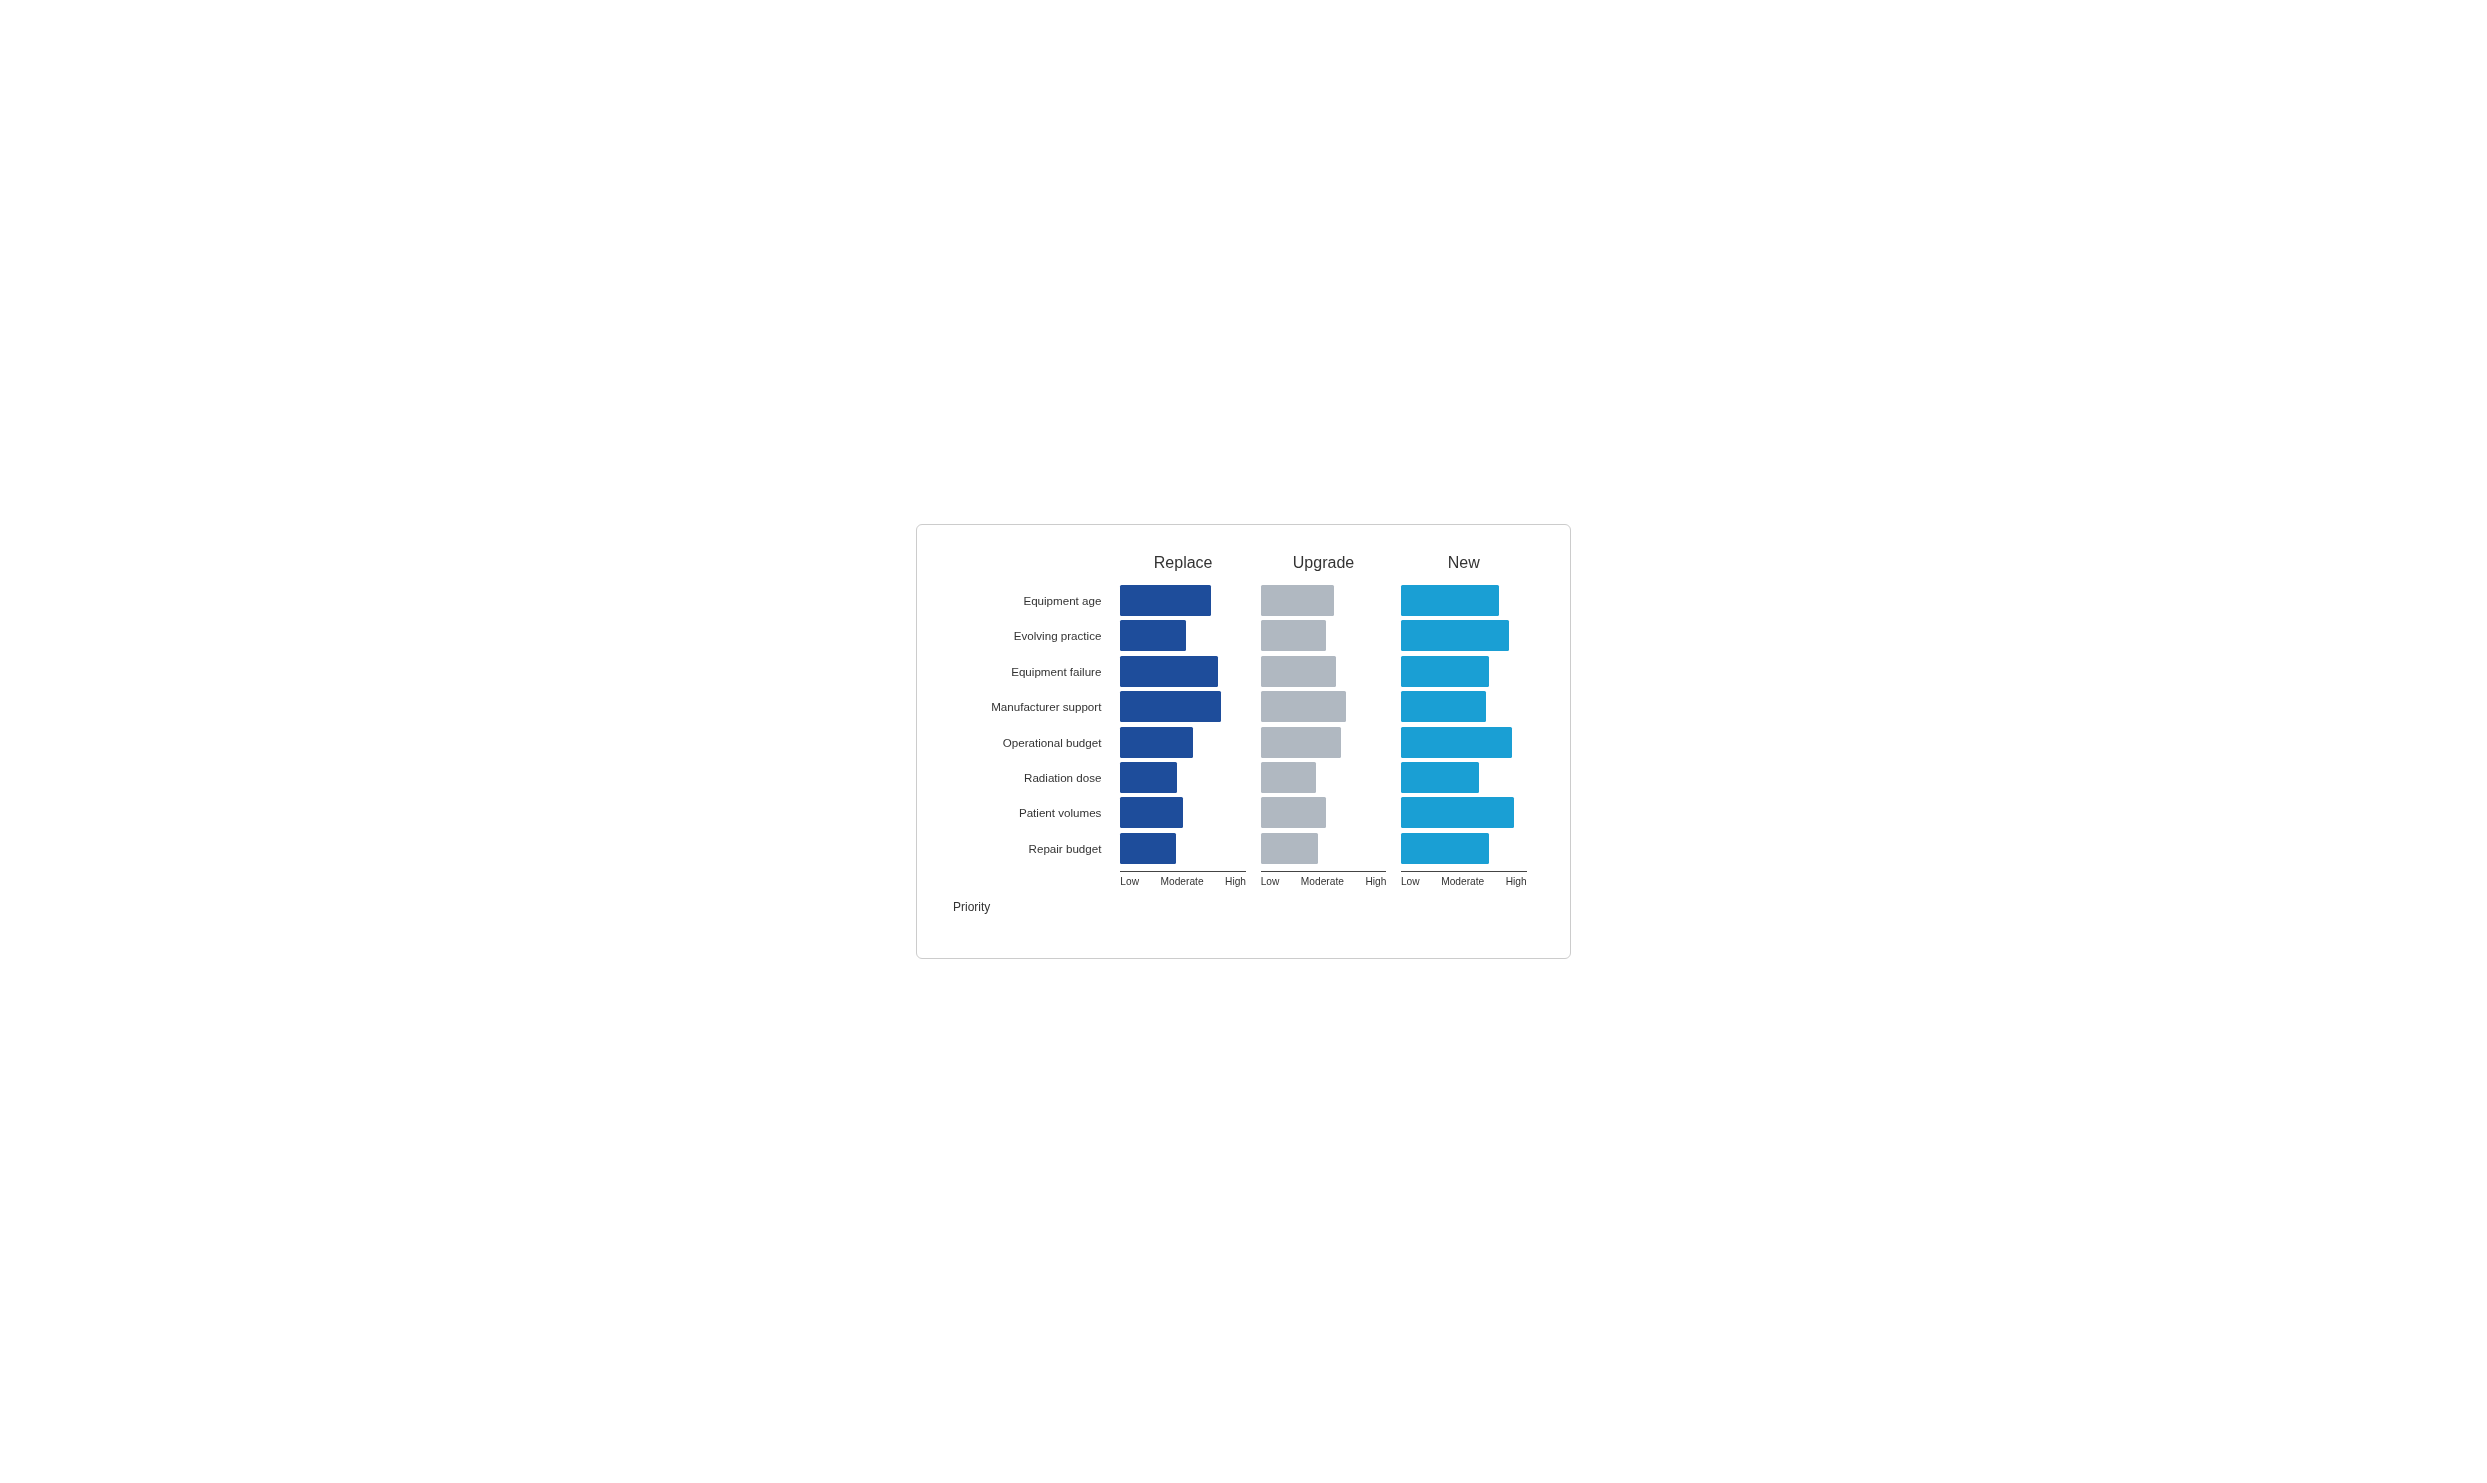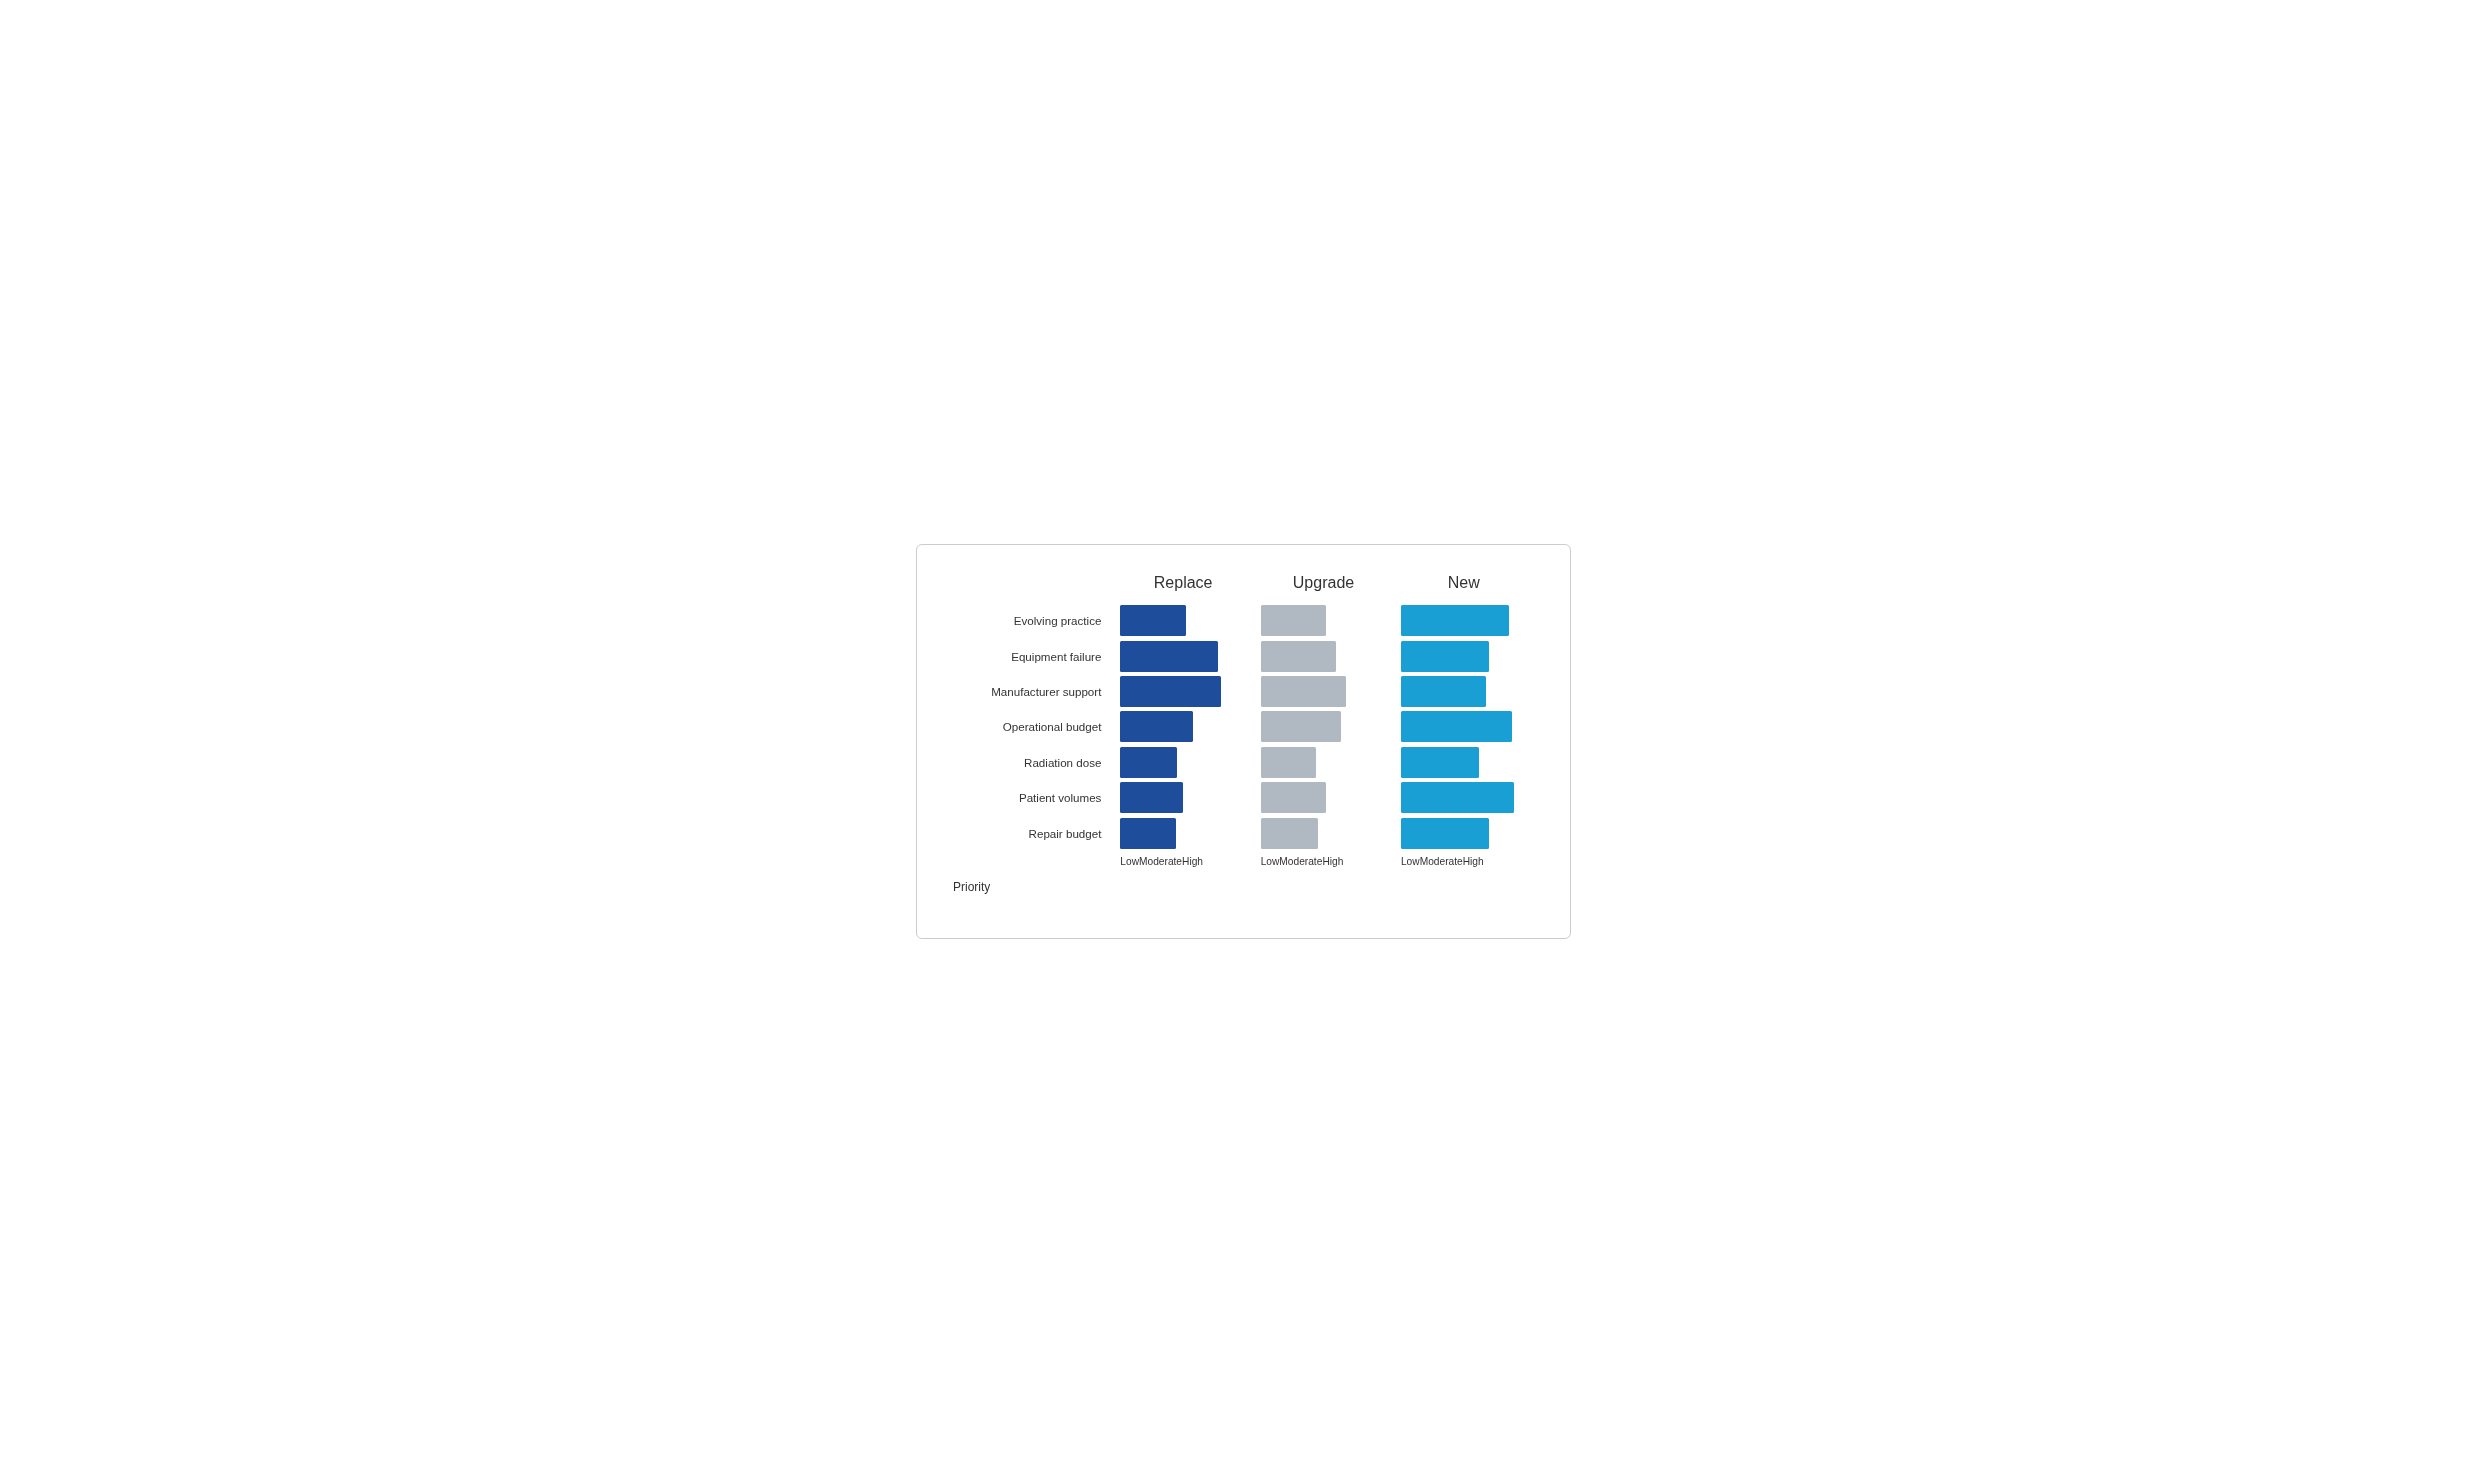--- a/index.html
+++ b/index.html
@@ -69,21 +69,21 @@
       display: flex;
       margin-top: 2.9px;
     }
     .axis-spacer {
       width: 160px;
       flex-shrink: 0;
     }
     .axis-section {
       flex: 1;
       display: flex;
-      flex-direction: row;
+      flex-direction: column;
       padding: 0 7.3px;
     }
     .axis-line {
       height: 1.5px;
       background: #444;
       margin-bottom: 3.6px;
     }
     .axis-labels {
       display: flex;
       justify-content: space-between;
@@ -105,20 +105,34 @@
 
 <div class="chart-container">
 
   <div class="chart-title-row">
     <div class="column-title">Replace</div>
     <div class="column-title">Upgrade</div>
     <div class="column-title">New</div>
   </div>
 
   <div class="chart-body" id="chart-rows">
+  <div class="row-group">
+        <div class="row-label">Equipment age</div>
+        <div class="bars-section">
+          <div class="bar-panel">
+            <div class="bar bar-replace" style="width: 72%;"></div>
+          </div>
+          <div class="bar-panel">
+            <div class="bar bar-upgrade" style="width: 58%;"></div>
+          </div>
+          <div class="bar-panel">
+            <div class="bar bar-new" style="width: 78%;"></div>
+          </div>
+        </div>
+      </div>
       <div class="row-group">
         <div class="row-label">Evolving practice</div>
         <div class="bars-section">
           <div class="bar-panel">
             <div class="bar bar-replace" style="width: 52%;"></div>
           </div>
           <div class="bar-panel">
             <div class="bar bar-upgrade" style="width: 52%;"></div>
           </div>
           <div class="bar-panel">

